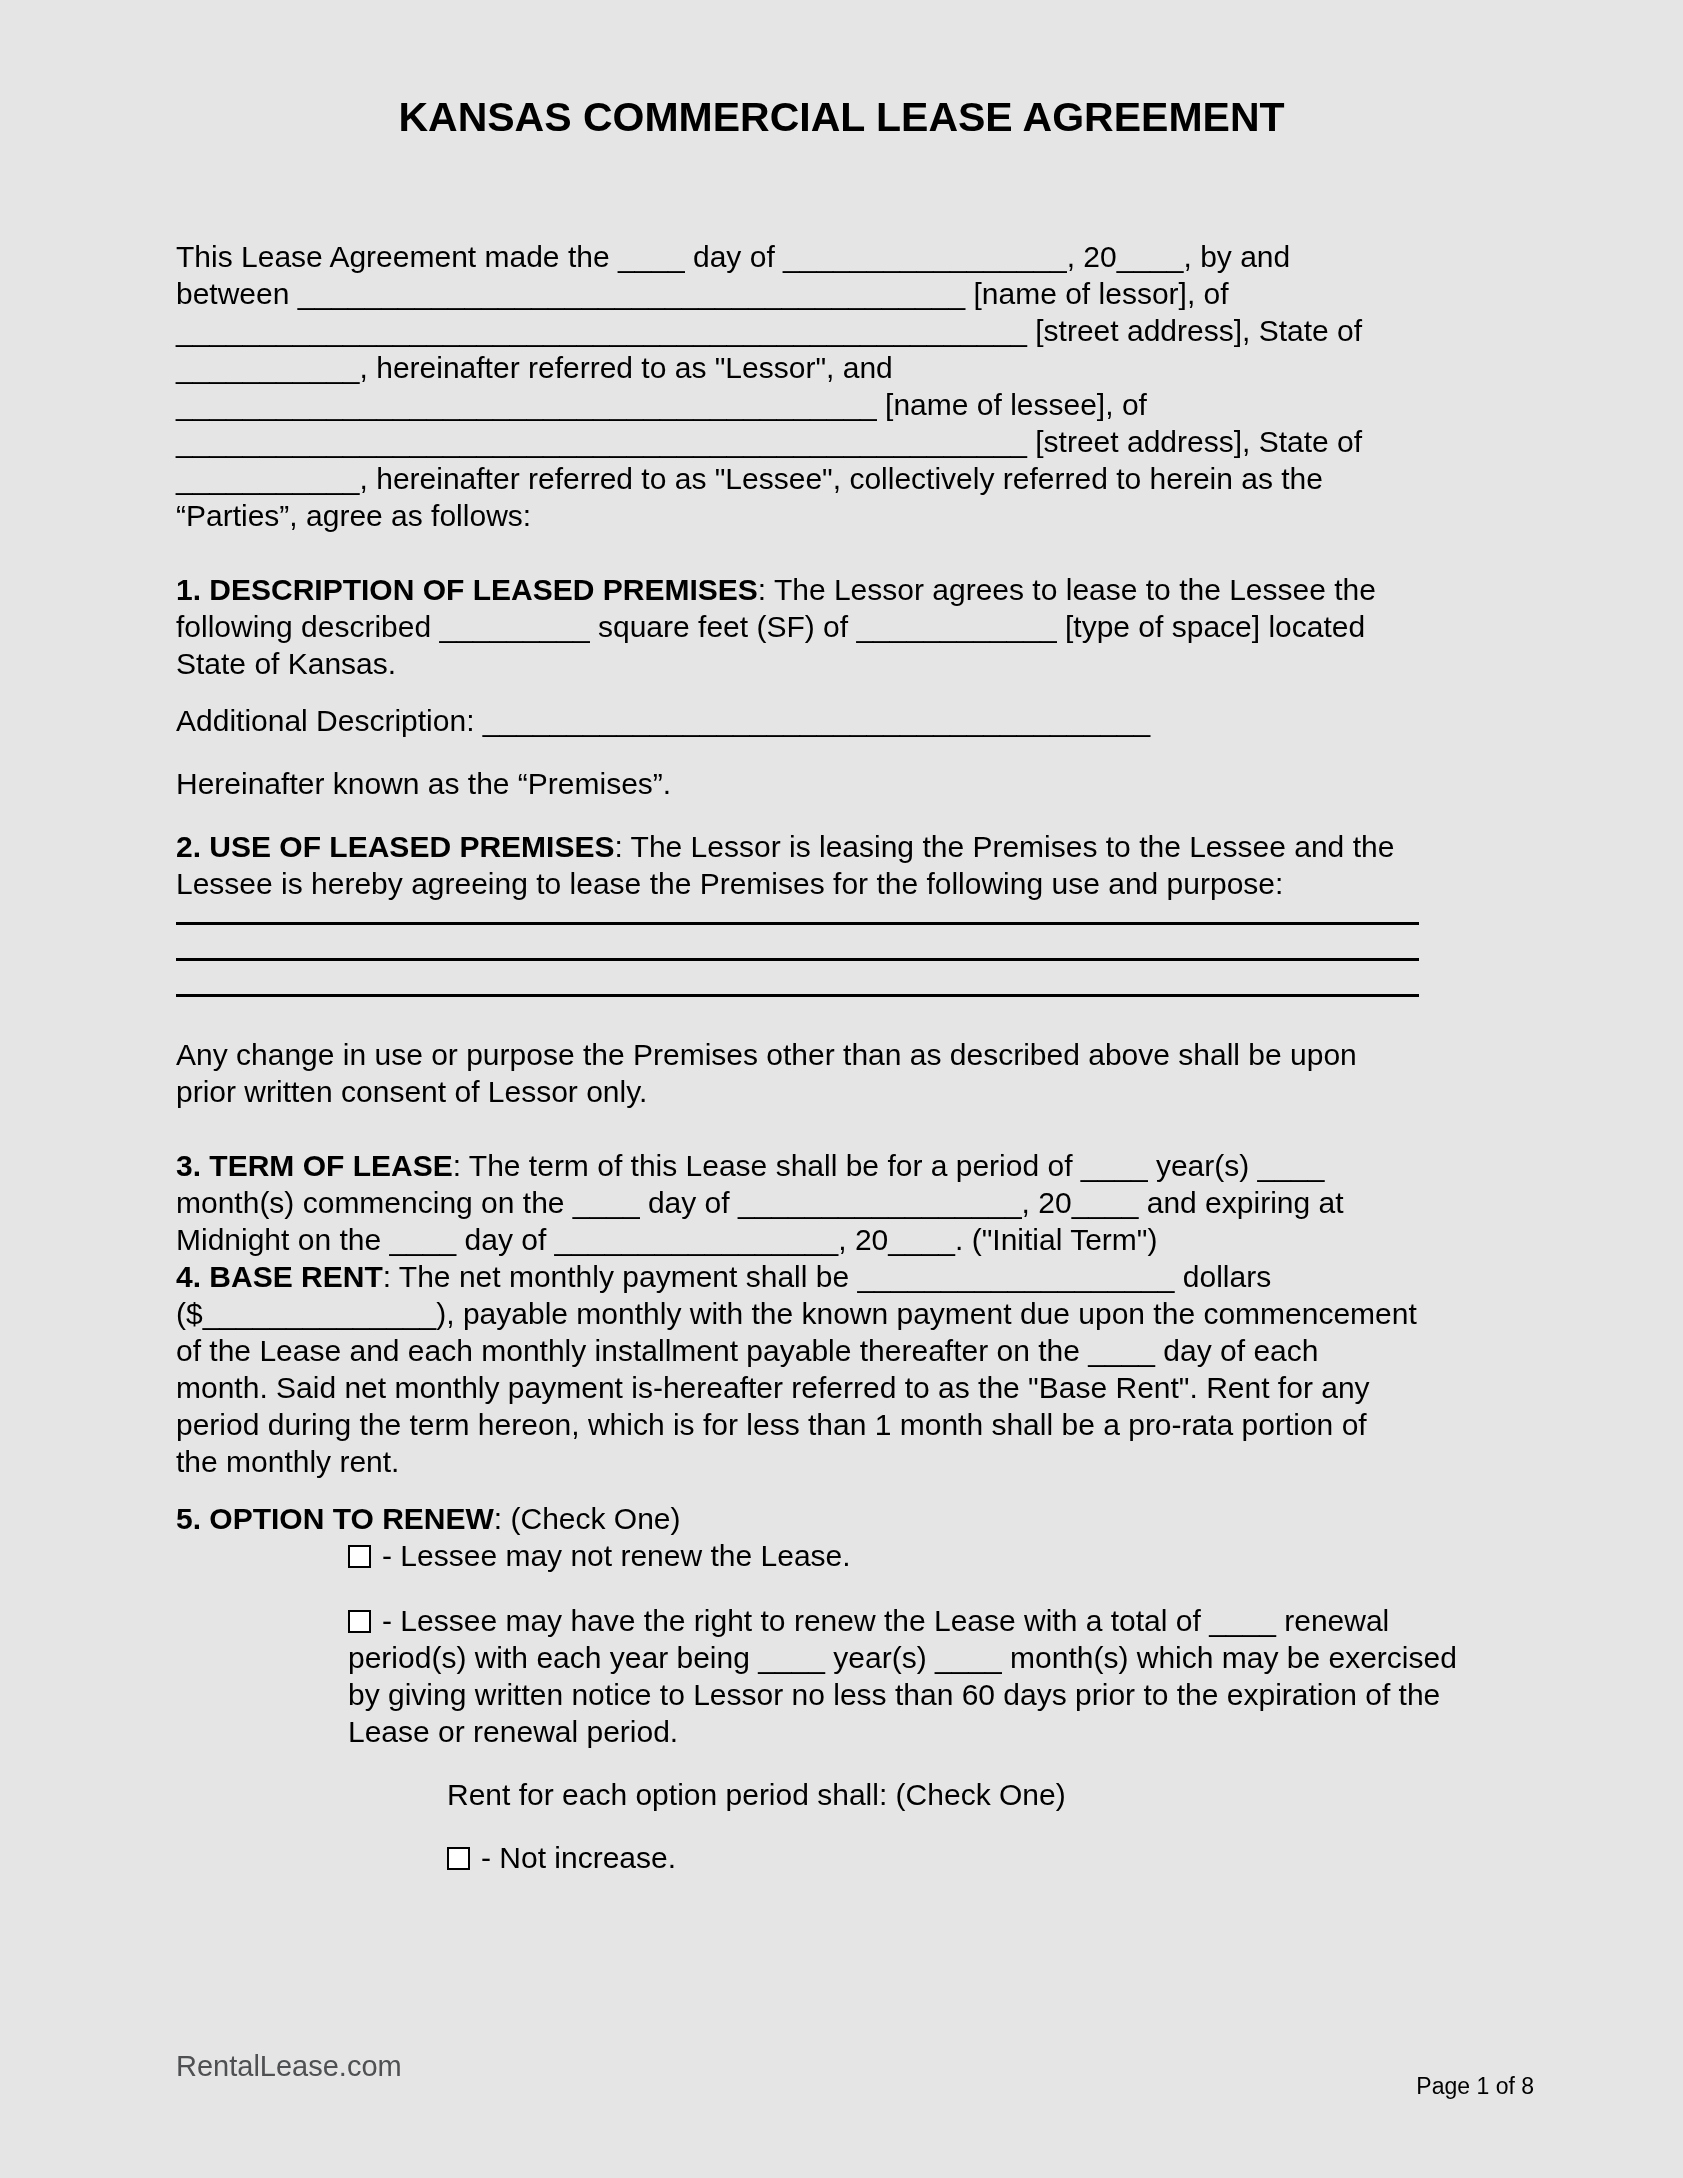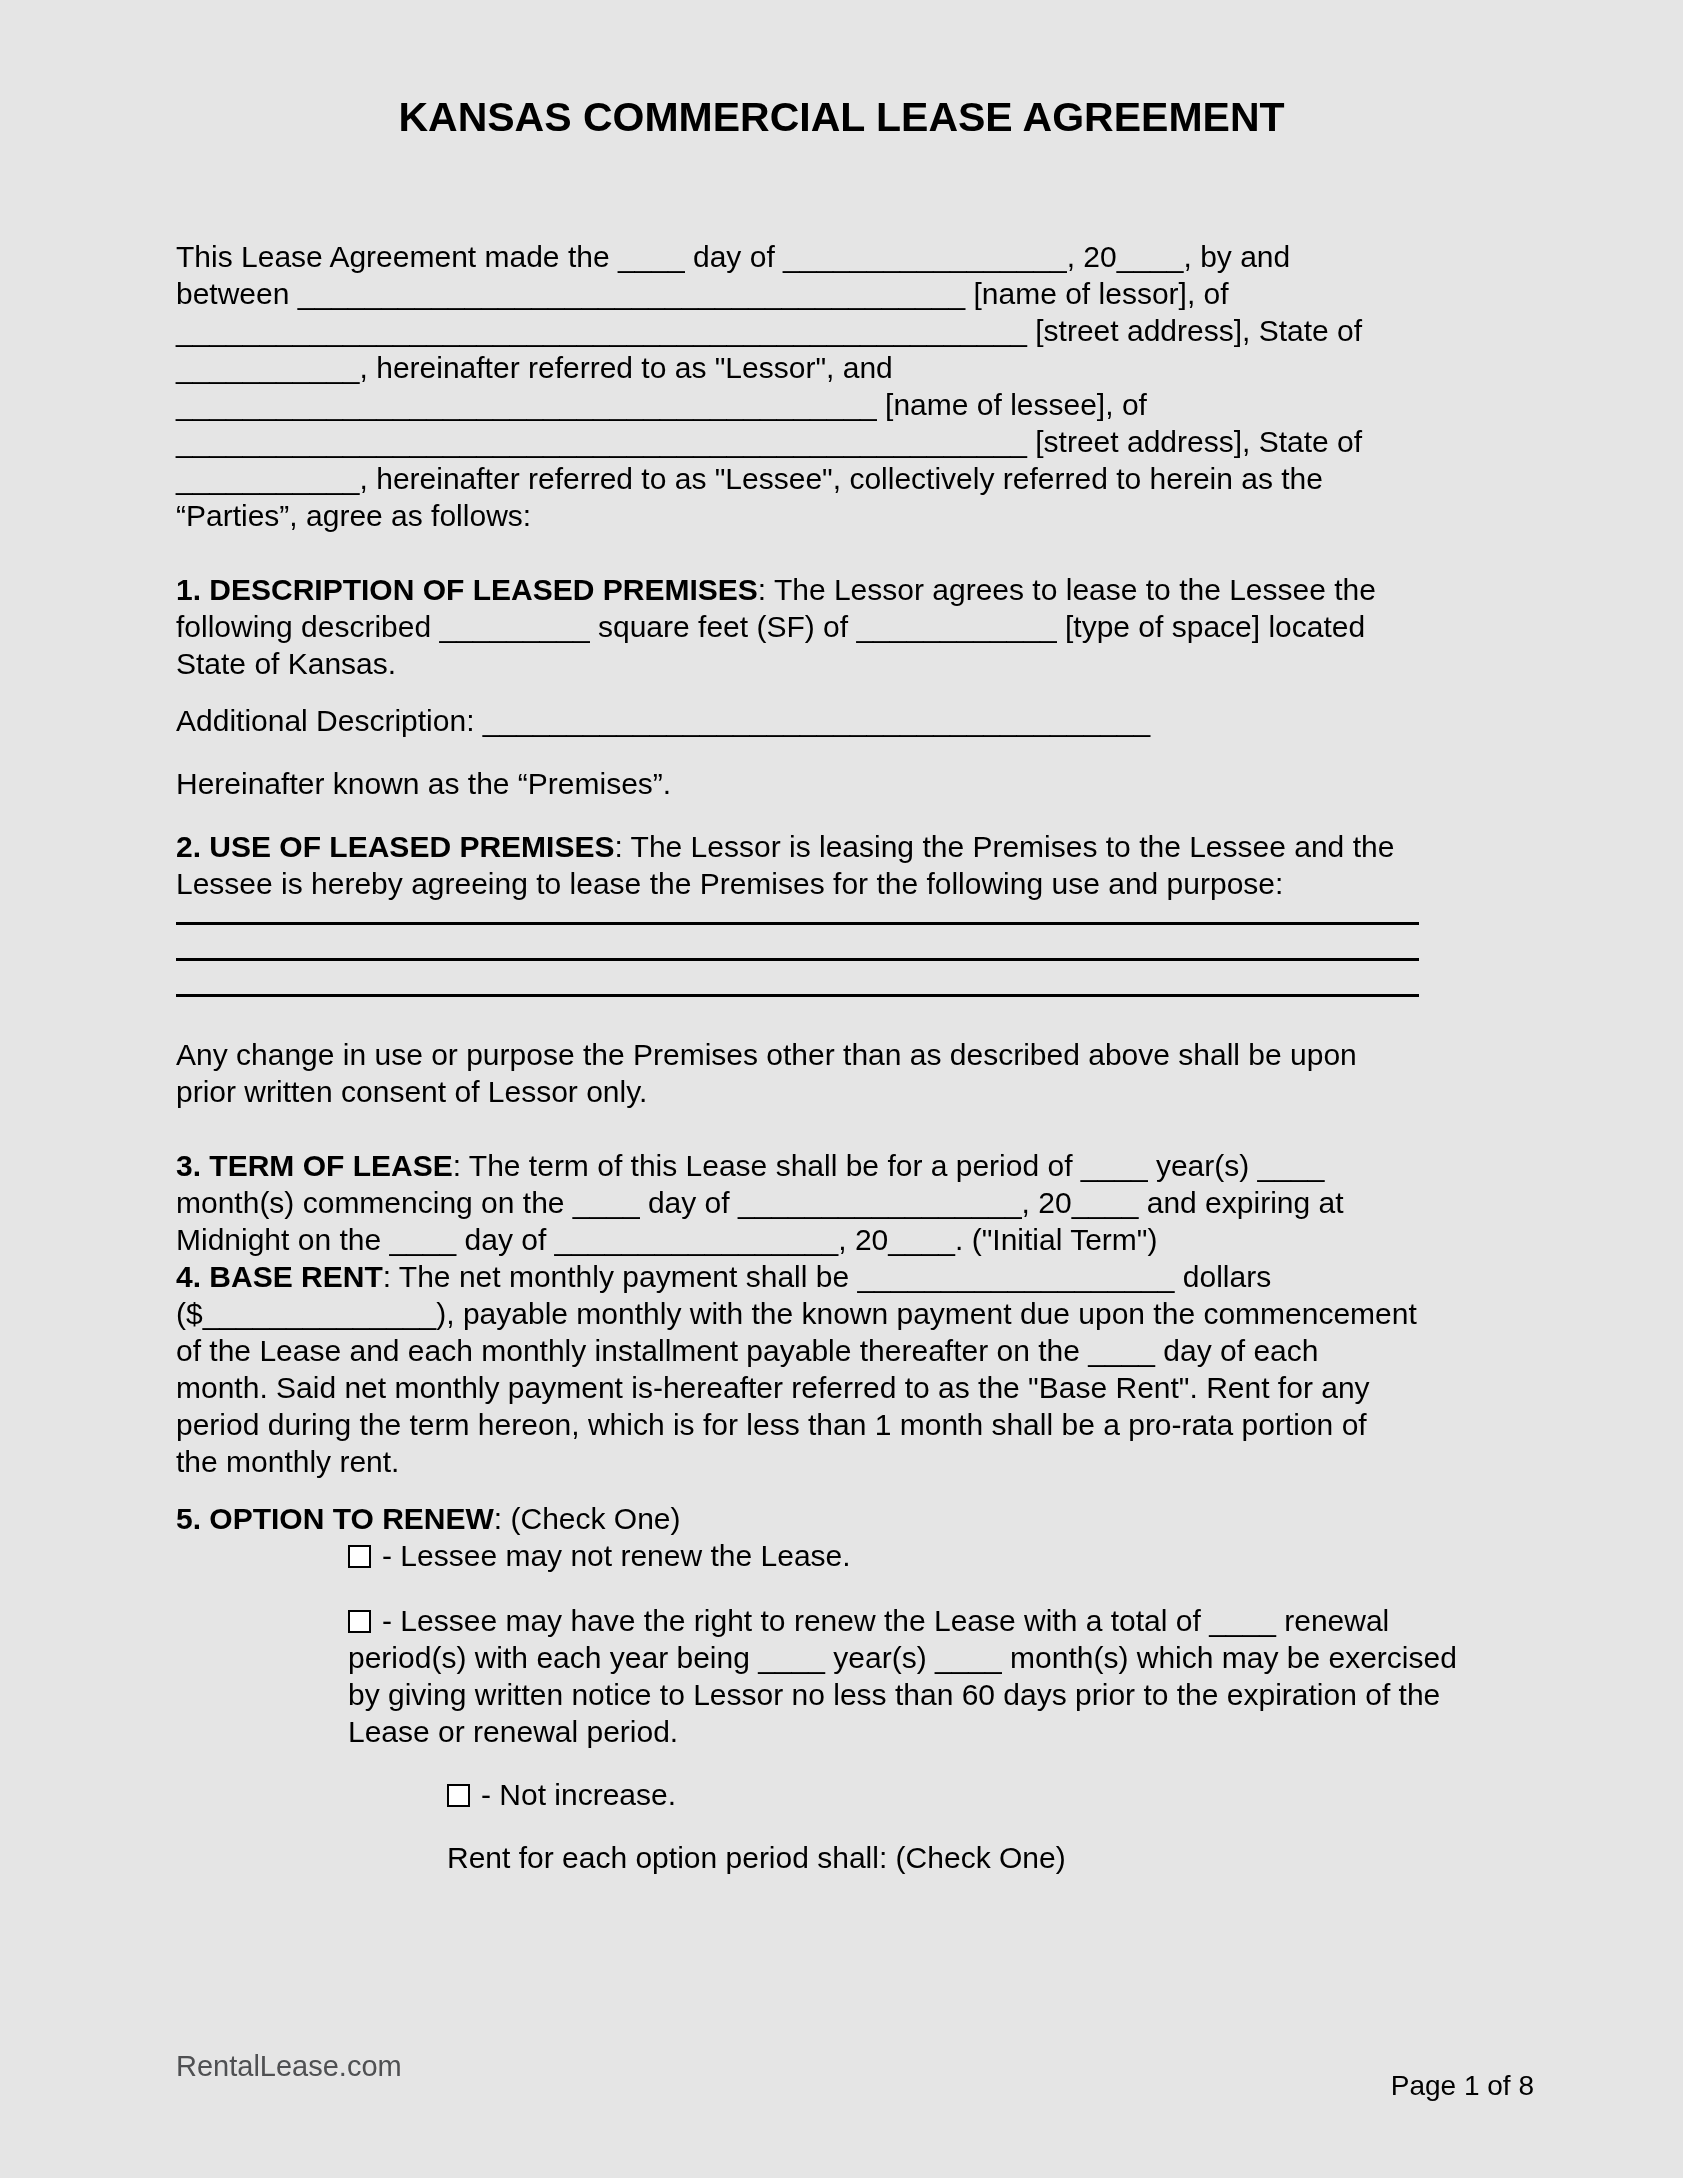--- a/index.html
+++ b/index.html
@@ -28,21 +28,21 @@
     display:inline-block;width:19px;height:19px;
     border:2px solid #000;background:#fff;
     margin-right:11px;vertical-align:-2px;
   }
   .footer-site{
     position:absolute;left:176px;top:2049px;
     font-size:29px;color:#4f5052;line-height:34px;
   }
   .footer-page{
     position:absolute;right:149px;top:2069px;
-    font-size:28px;color:#000;line-height:34px;
+    font-size:23px;color:#000;line-height:34px;
   }
 </style>
 </head>
 <body>
 
 <div class="page">
 
   <div class="doc-title">KANSAS COMMERCIAL LEASE AGREEMENT</div>
 
   <div class="content">
@@ -112,25 +112,25 @@
     </div>
 
     <div class="para ind1" style="margin-top:28px;">
       <div class="line"><span class="cb"></span><span>- Lessee may have the right to renew the Lease with a total of ____ renewal</span></div>
       <div class="line">period(s) with each year being ____ year(s) ____ month(s) which may be exercised</div>
       <div class="line">by giving written notice to Lessor no less than 60 days prior to the expiration of the</div>
       <div class="line">Lease or renewal period.</div>
     </div>
 
     <div class="para ind2" style="margin-top:26px;">
-      <div class="line"><span class="cb"></span><span>- Not increase.</span></div>
+      <div class="line">Rent for each option period shall: (Check One)</div>
     </div>
 
     <div class="para ind2" style="margin-top:26px;">
-      <div class="line">Rent for each option period shall: (Check One)</div>
+      <div class="line"><span class="cb"></span><span>- Not increase.</span></div>
     </div>
 
   </div>
 
   <div class="footer-site">RentalLease.com</div>
   <div class="footer-page">Page 1 of 8</div>
 
 </div>
 
 

